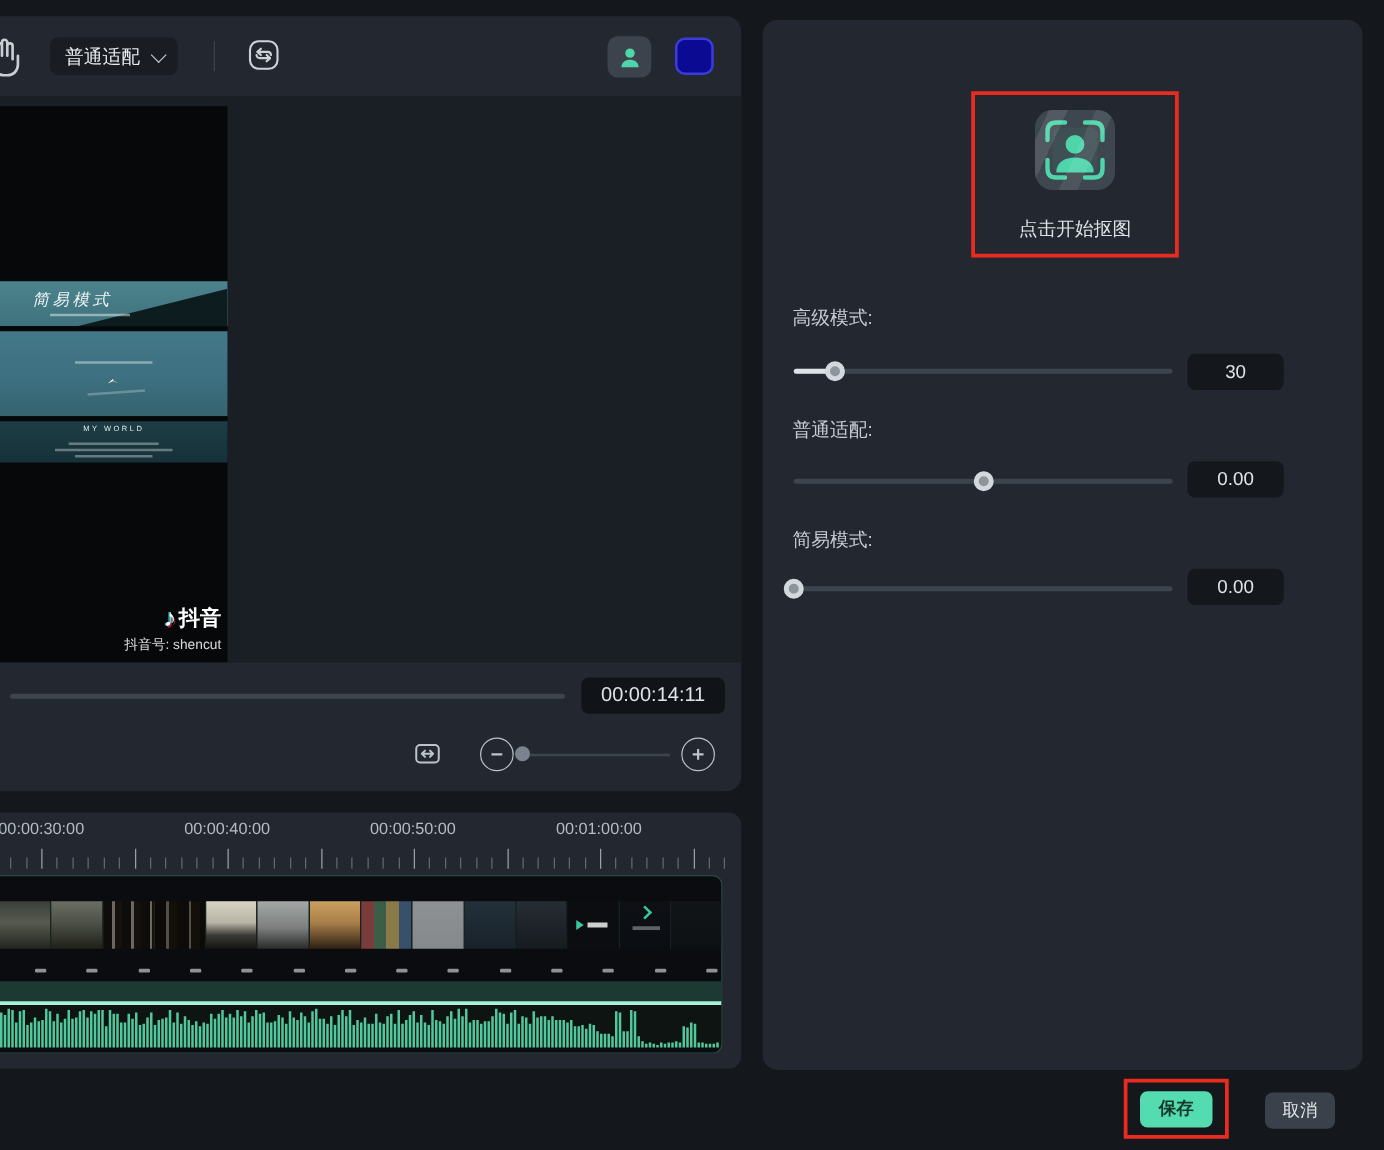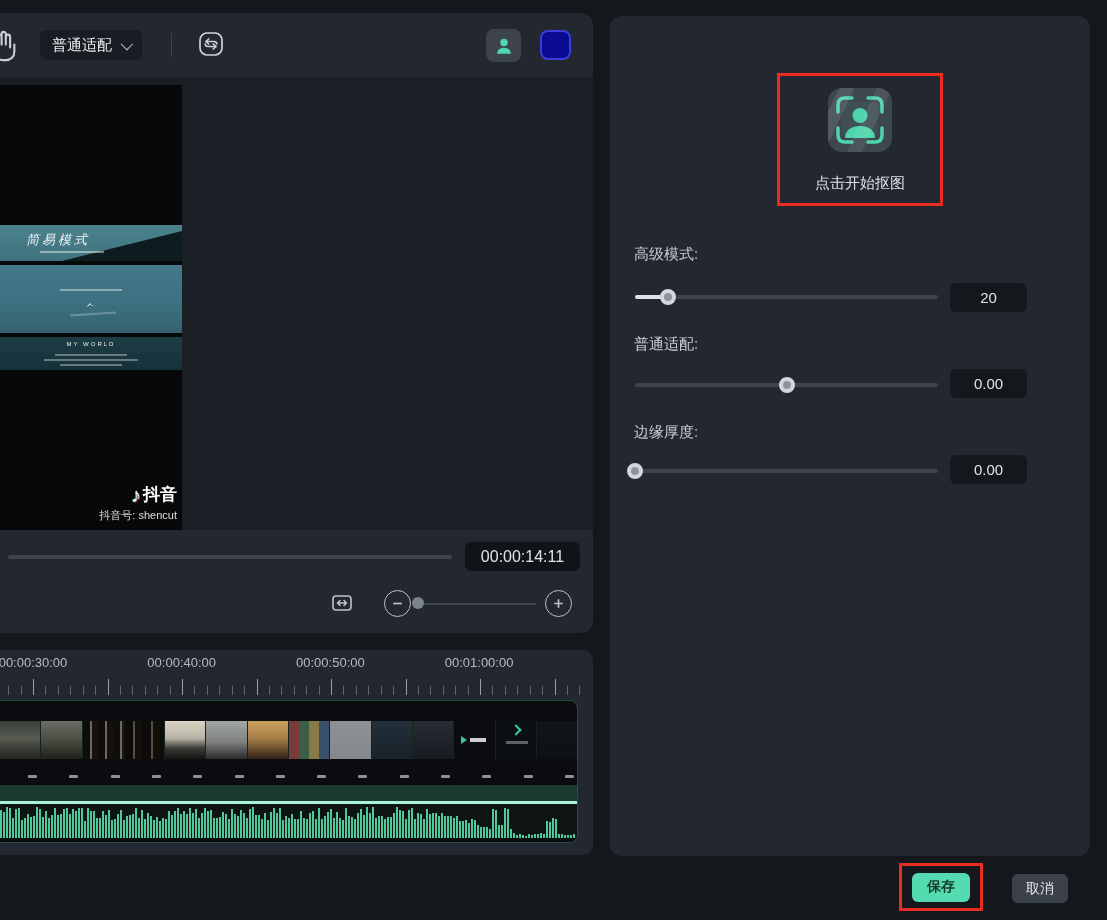--- a/index.html
+++ b/index.html
@@ -496,29 +496,29 @@
       </svg>
       <div class="streaks"></div>
     </div>
     <div class="matting-label">点击开始抠图</div>
 
     <div class="slider-label" style="top:229px">高级模式:</div>
     <div class="slider-track" style="top:279px">
       <div class="slider-fill" style="width: 11%;"></div>
       <div class="slider-handle" style="left: 11%;"></div>
     </div>
-    <div class="value-box" style="top:267px">20</div>
+    <div class="value-box" style="top:267px">30</div>
 
     <div class="slider-label" style="top:319px">普通适配:</div>
     <div class="slider-track" style="top:367px">
       <div class="slider-handle" style="left: 50%;"></div>
     </div>
     <div class="value-box" style="top:353px">0.00</div>
 
-    <div class="slider-label" style="top:407px">边缘厚度:</div>
+    <div class="slider-label" style="top:407px">简易模式:</div>
     <div class="slider-track" style="top:453px">
       <div class="slider-handle" style="left: 0%;"></div>
     </div>
     <div class="value-box" style="top:439px">0.00</div>
   </div>
 
   <div class="annot annot-save">
     <button class="save-btn">保存</button>
   </div>
   <button class="cancel-btn">取消</button>

